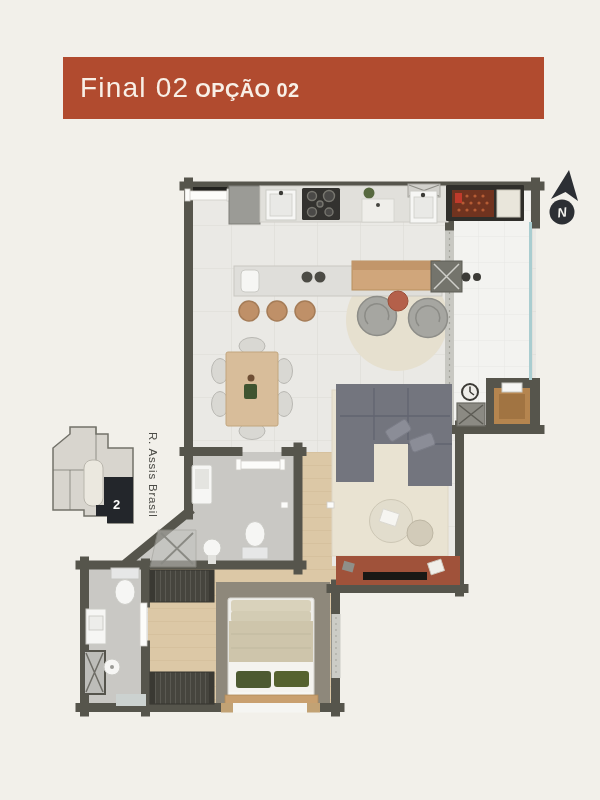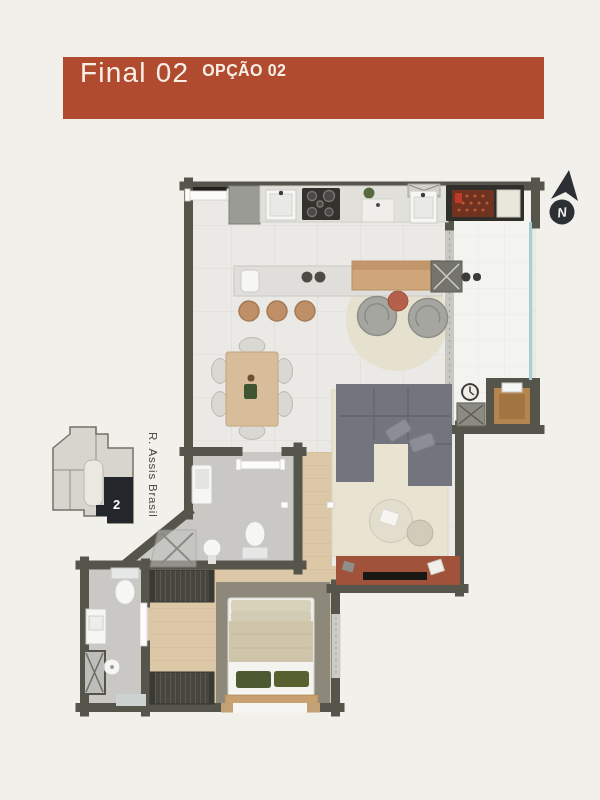--- a/index.html
+++ b/index.html
@@ -1,19 +1,19 @@
 <!DOCTYPE html>
 <html style="--bg: #f2f0ea; --banner: #b14b2f; --bannerText: #f8efe6; --wall: #56554c; --tile: #eae9e5; --tileLine: #dddcd6; --balcony: #f3f3f0; --balconyLine: #e8e8e4; --glass: #a9cdd0; --curtain: #c8c8c2; --wood: #dcc8a6; --woodLine: #cdb691; --bath: #c9c8c4; --rug: #e9e3d2; --rugRound: #e6e0cf; --rugBed: #8e887b; --sofa: #73757e; --sofaLine: #626470; --pillow: #8b8d97; --terracotta: #a0523a; --tTable: #b4604a; --bench: #d0a67b; --stool: #bf9068; --counter: #e1e0db; --island: #dfdeda; --dark: #22211e; --gray: #9b9b96; --wardrobe: #46453e; --duvet: #cec5ab; --sheet: #f4f3ef; --pillowGreen: #4d5a31; --coal: #70331f; --fixture: #f6f6f4; --fixStroke: #cbcbc6; --keyLight: #d8d5ce; --keyStroke: #73726a; --keyDark: #23262b; --keyCore: #ebe8df; --ink: #2c2f34; --street: #4b4b46;"><head>
 <meta charset="utf-8">
 <style>
   html,body{margin:0;padding:0}
   .stage{position:relative;width:600px;height:800px;background:var(--bg);font-family:"Liberation Sans",sans-serif;overflow:hidden}
-  .banner{position:absolute;left:63px;top:57px;width:481px;height:62px;background:var(--banner);color:var(--bannerText);display:flex;gap:13px;padding-left:17px;box-sizing:border-box}
+  .banner{position:absolute;left:63px;top:57px;width:481px;height:62px;background:var(--banner);color:var(--bannerText);display:flex;align-items:center;gap:6px;padding-left:17px;box-sizing:border-box}
   .banner .final{font-size:28px;letter-spacing:1.2px;font-weight:400;white-space:nowrap}
-  .banner .opt{font-size:16px;font-weight:700;letter-spacing:.4px;padding-top:5px;white-space:nowrap}
+  .banner .opt{font-size:20px;font-weight:700;letter-spacing:.4px;padding-top:5px;white-space:nowrap}
   .banner .specs{font-size:16.5px;letter-spacing:.1px;padding-top:5px;white-space:nowrap}
   svg.plan{position:absolute;left:0;top:0}
   .wall{stroke:var(--wall);stroke-width:9;fill:none;stroke-linecap:square}
   .glassl{stroke:var(--glass);stroke-width:3;fill:none}
   .fx{fill:var(--fixture);stroke:var(--fixStroke);stroke-width:1}
   .white{fill:#fcfcfa;stroke:#cfcec8;stroke-width:.8}
   .k2{font:700 13px "Liberation Sans",sans-serif;fill:#ffffff}
   .street{font:400 11.5px "Liberation Sans",sans-serif;fill:var(--street);letter-spacing:.8px}
   .nlab{font:italic 700 13px "Liberation Sans",sans-serif;fill:#f1f1ed}
 </style>

